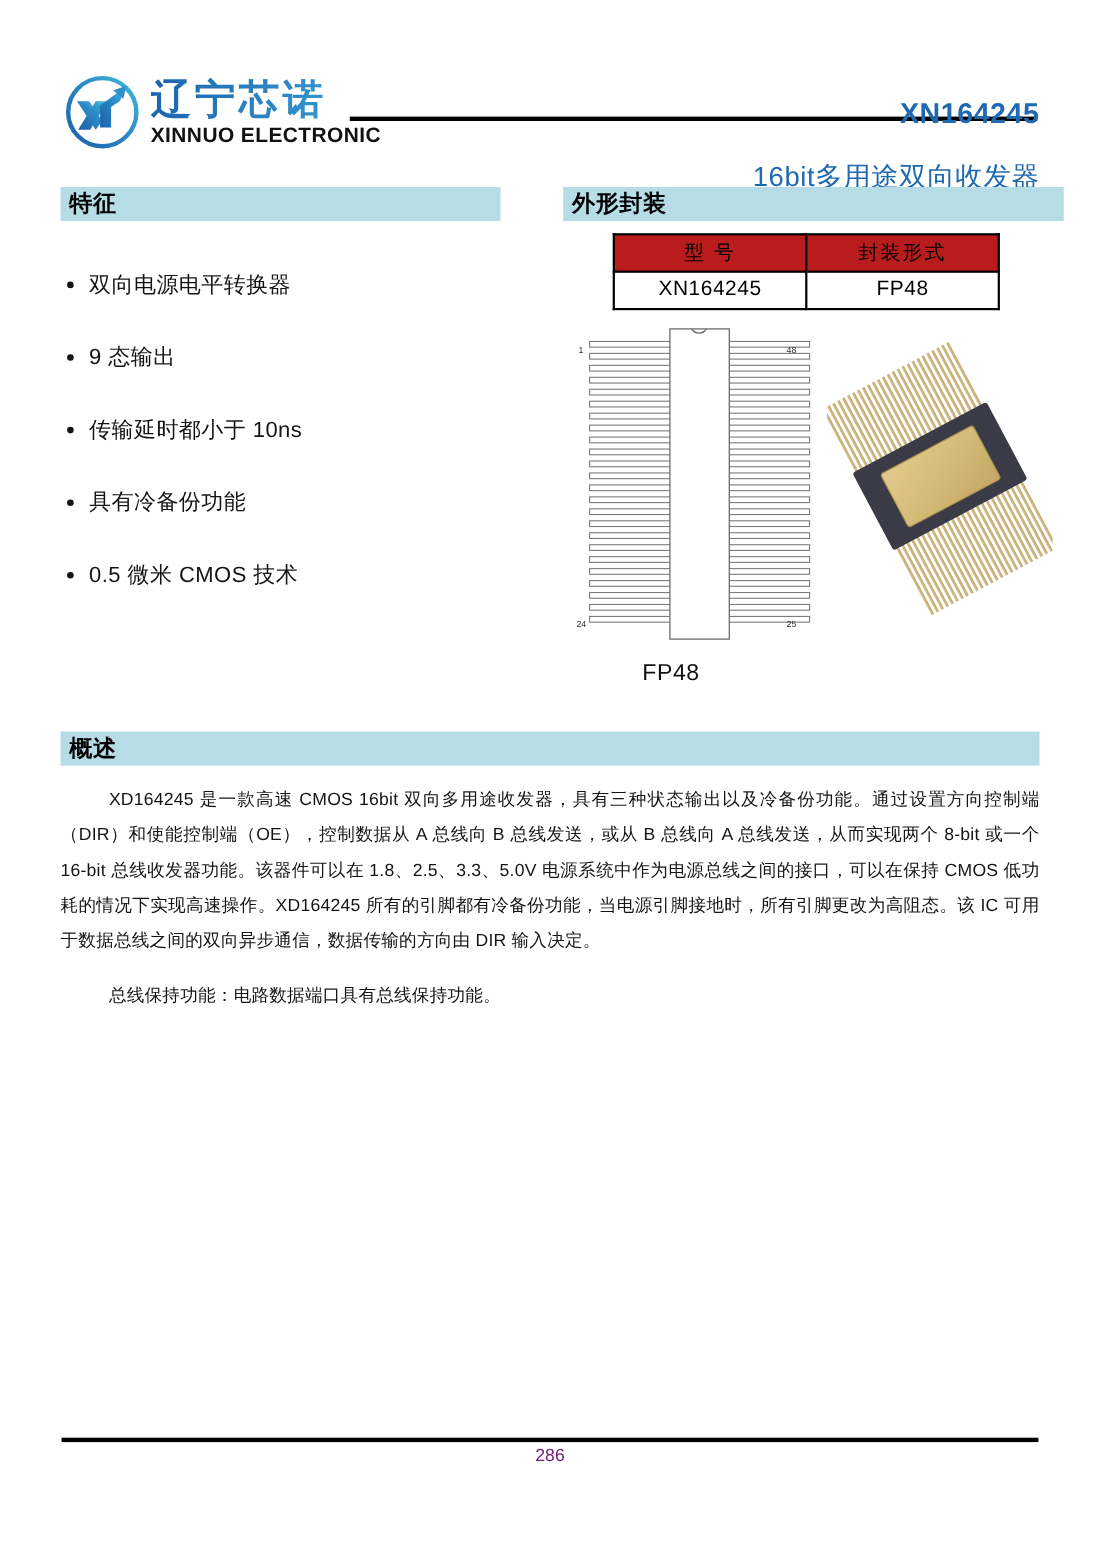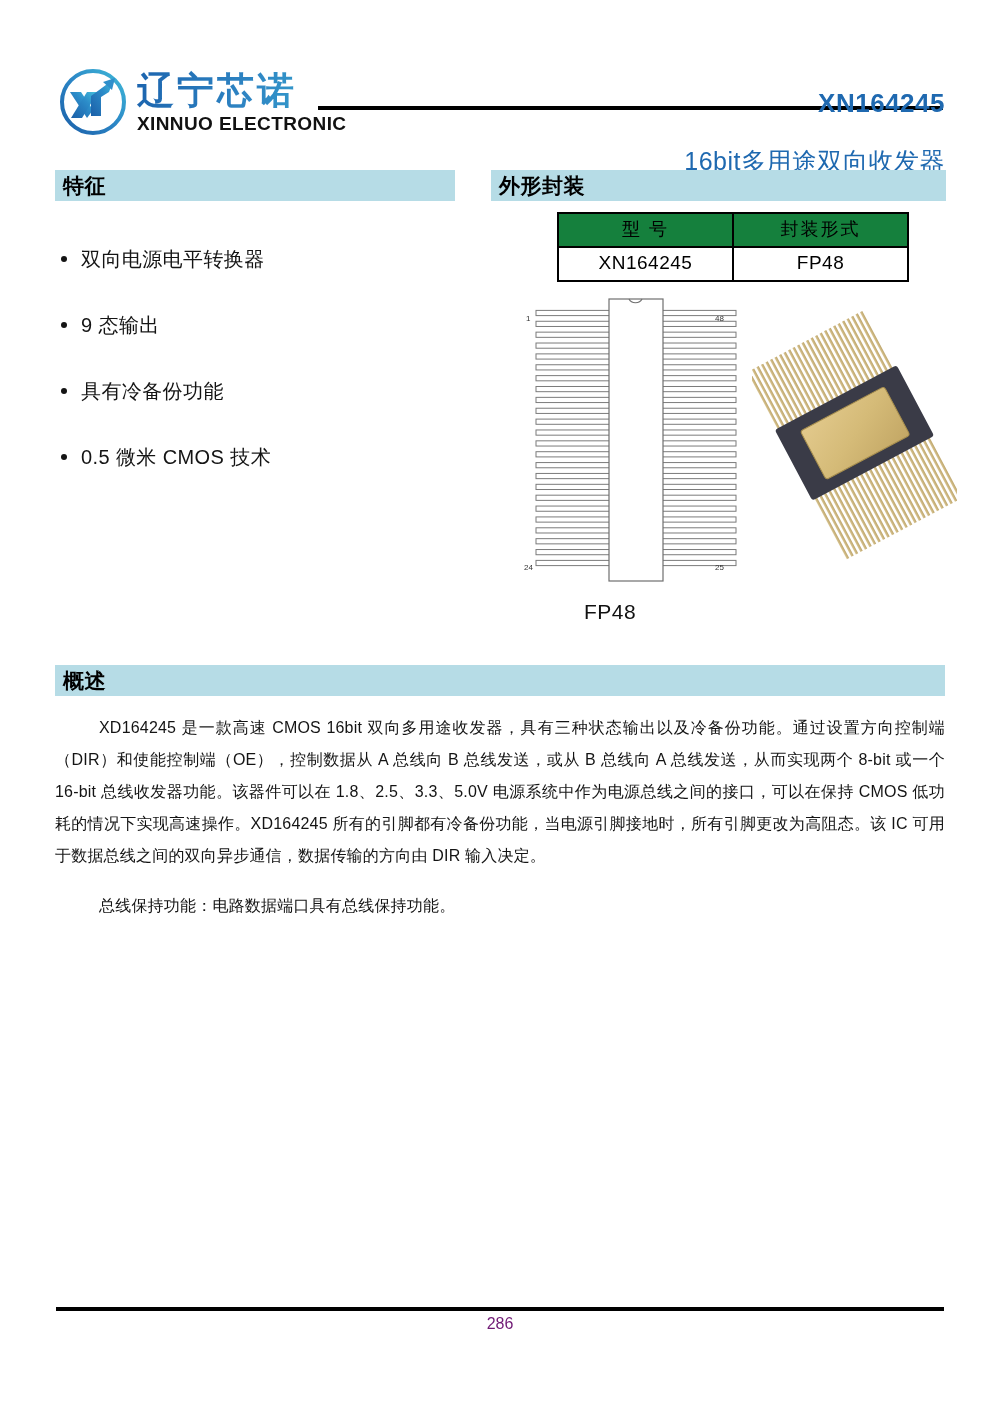--- a/index.html
+++ b/index.html
@@ -92,21 +92,21 @@
   .band-label {
     position: absolute;
     left: 8px; top: 2px;
     font-size: 21px;
     font-weight: bold;
     color: #000000;
     line-height: 27px;
     letter-spacing: 0.5px;
   }
   #band-features { left: 55px; top: 170px; width: 400px; }
-  #band-package  { left: 491px; top: 170px; width: 455px; }
+  #band-package  { left: 512px; top: 170px; width: 455px; }
   #band-overview { left: 55px; top: 665px; width: 890px; }
 
   
   #features-list {
     position: absolute;
     left: 55px; top: 244px;
     width: 420px;
     list-style: none;
     margin: 0; padding: 0;
   }
@@ -138,21 +138,21 @@
   }
   #package-table td {
     border: 2.5px solid #000000;
     height: 28px;
     text-align: center;
     font-size: 19px;
     letter-spacing: 0.5px;
     padding: 1px 0 3px 0;
   }
   #package-table .hdr {
-    background: #15803d;
+    background: #b91c1c;
     font-size: 18px;
     letter-spacing: 2px;
   }
 
   
   #pkg-outline {
     position: absolute;
     left: 512px; top: 295px;
     width: 245px; height: 290px;
   }
@@ -242,20 +242,21 @@
   <div id="header-subtitle">16bit多用途双向收发器</div>
 </div>
 
 <div class="band" id="band-features">
   <div class="band-label">特征</div>
 </div>
 
 <ul id="features-list">
   <li>双向电源电平转换器</li>
   <li>9 态输出</li>
+  <li>传输延时都小于 10ns</li>
   <li>具有冷备份功能</li>
   <li>0.5 微米 CMOS 技术</li>
 </ul>
 
 <div class="band" id="band-package">
   <div class="band-label">外形封装</div>
 </div>
 
 <table id="package-table">
   <tbody>

